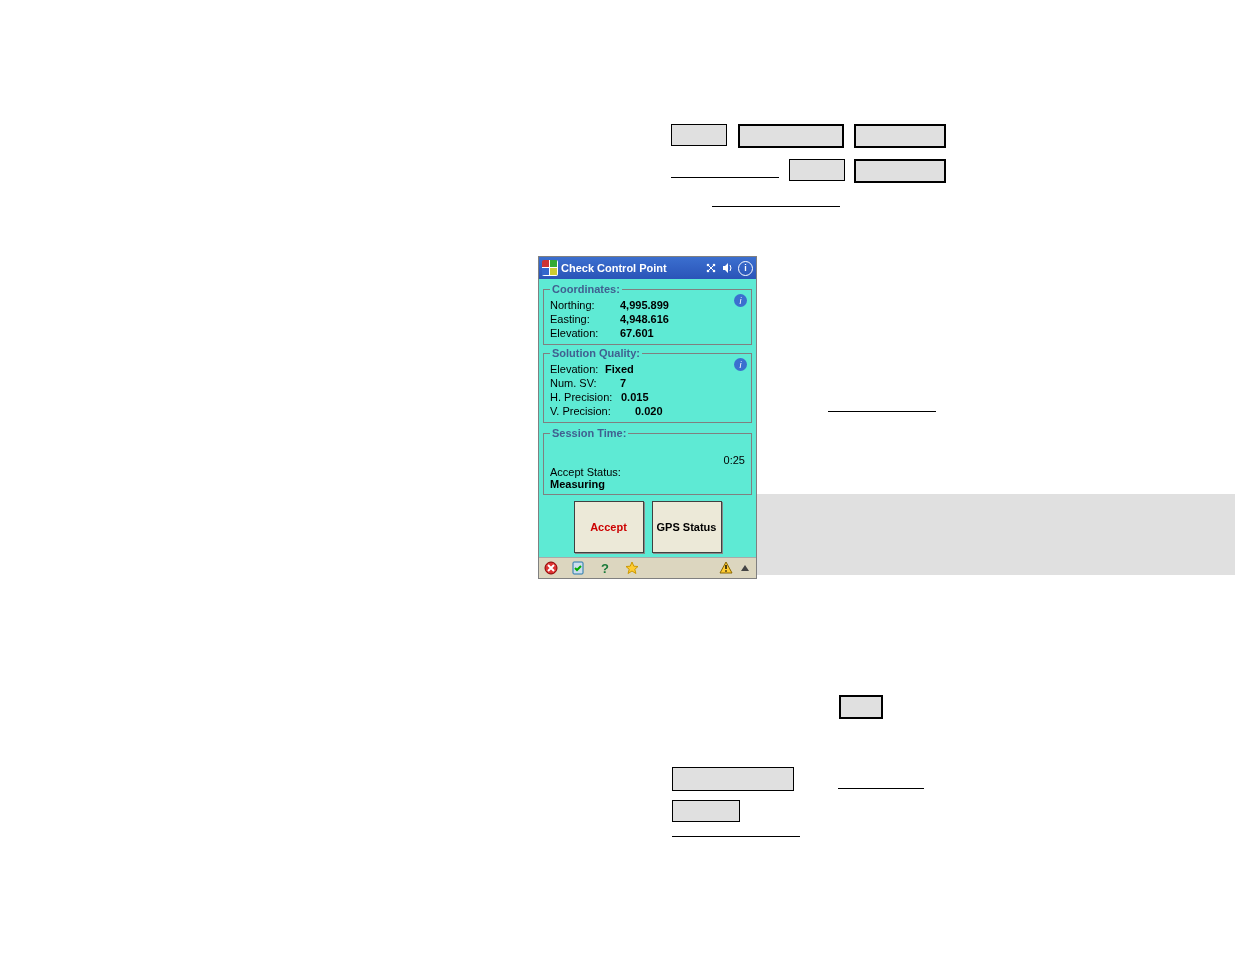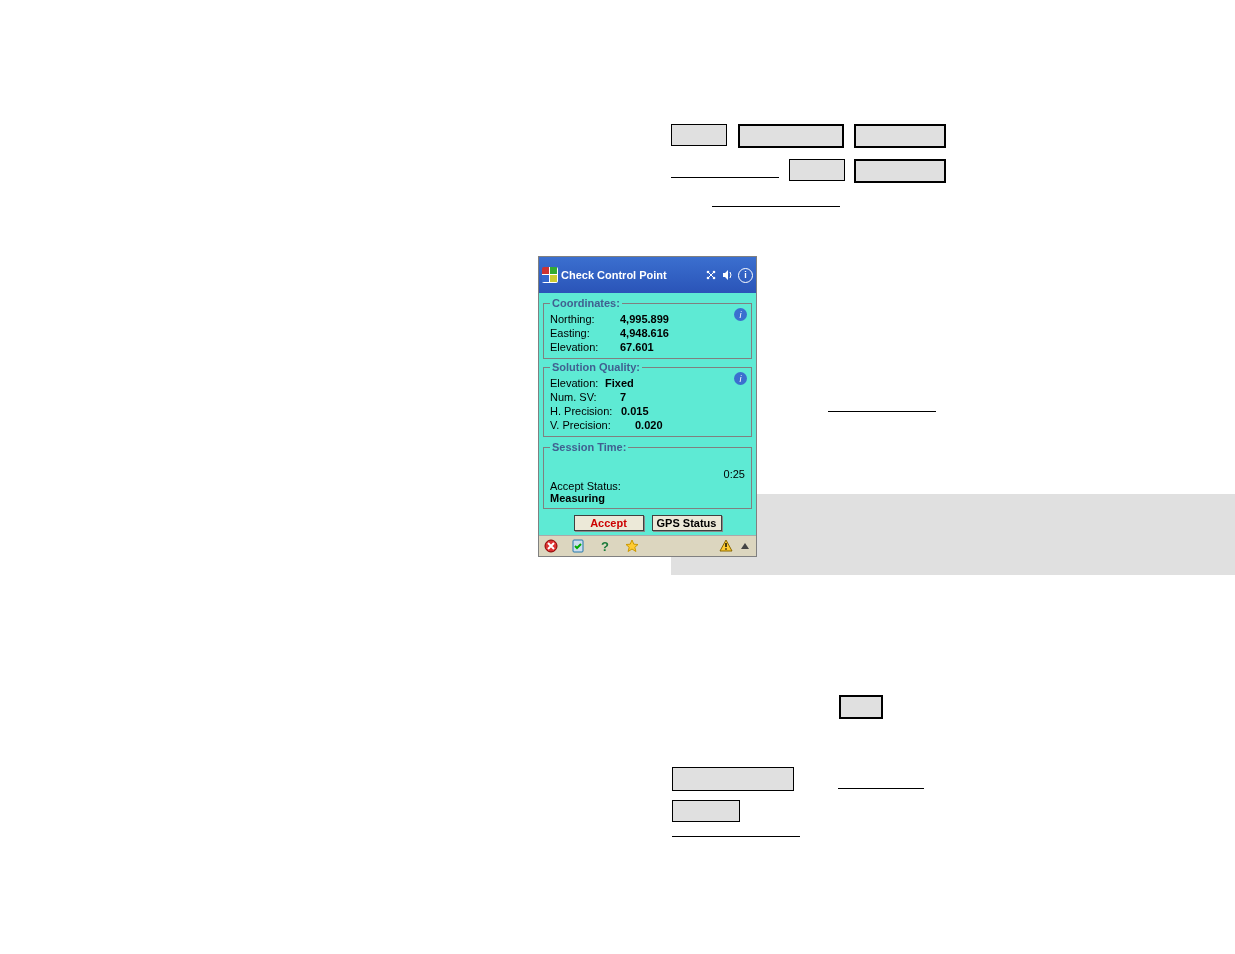--- a/index.html
+++ b/index.html
@@ -23,21 +23,21 @@
     left: 538px;
     top: 256px;
     width: 219px;
     background: #fff;
     border: 1px solid #808080;
     box-sizing: border-box;
   }
   .titlebar {
     display: flex;
     align-items: center;
-    height: 36px;
+    height: 22px;
     background: linear-gradient(#3b6fcf, #2a54b8);
     color: #fff;
     font-weight: bold;
     font-size: 11px;
     padding: 0 3px;
     gap: 3px;
   }
   .titlebar .winflag {
     width: 16px; height: 16px;
     display: inline-block;
@@ -77,21 +77,21 @@
   .row .l { width: 70px; }
   .row .l2 { width: 30px; }
   .row .v { font-weight: bold; }
   .sqrow { display: flex; gap: 4px; }
   .sqrow > fieldset { flex: 1; }
 
   .btnrow { display: flex; gap: 8px; justify-content: center; margin-top: 4px; }
   .btn {
     border: 1px solid #404040;
     background: #ece9d8;
-    padding: 1px 0;
+    padding: 19px 0;
     width: 68px;
     text-align: center;
     font-size: 11px;
     font-weight: bold;
     box-shadow: 1px 1px 0 #888;
     cursor: pointer;
   }
   .btn.red { color: #c00; }
 
   .bottombar {

